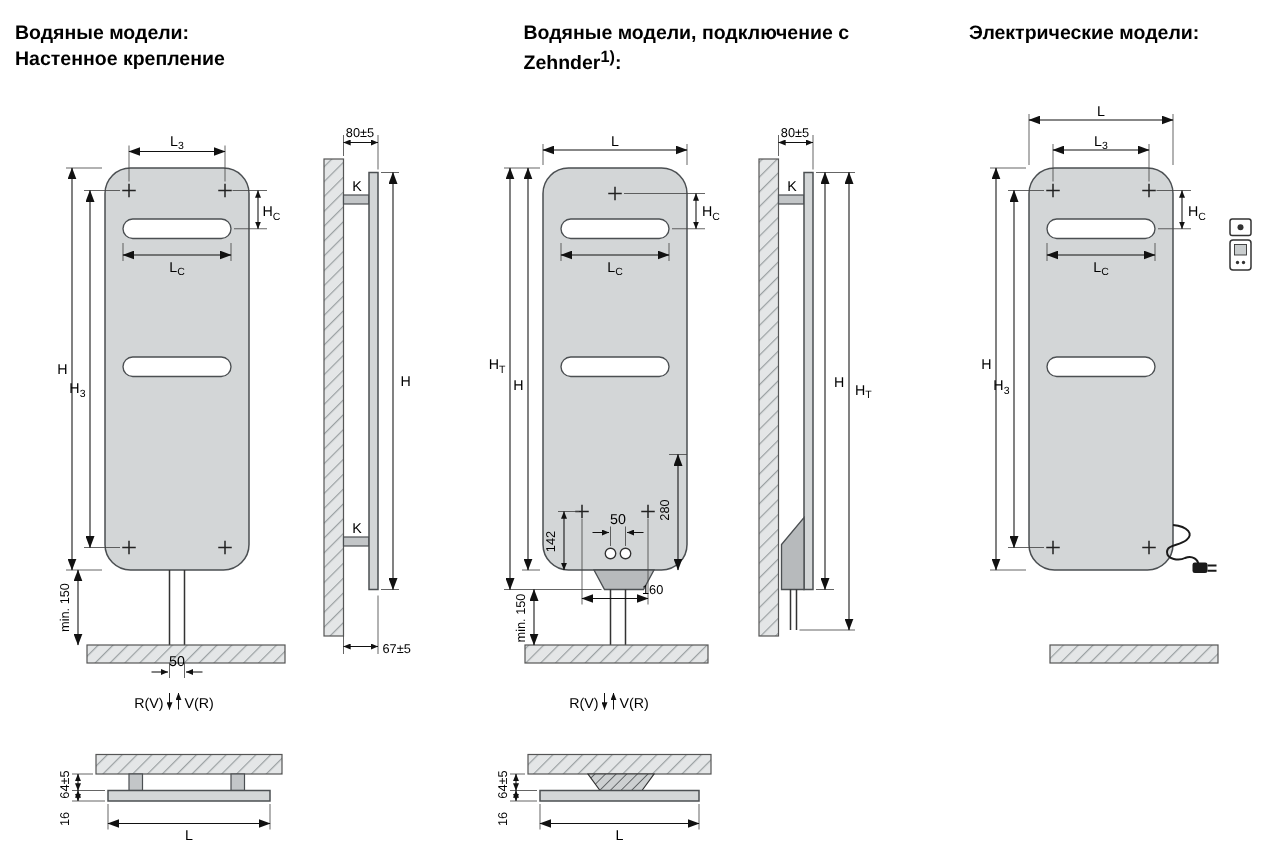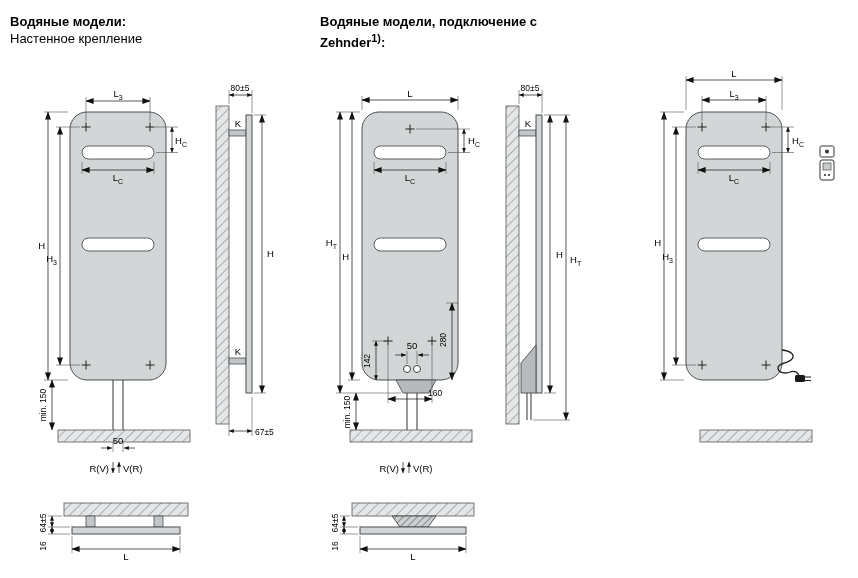--- a/index.html
+++ b/index.html
@@ -1,19 +1,19 @@
 <!DOCTYPE html>
 <html><head>
 <meta charset="utf-8">
 <style>
   html,body{margin:0;padding:0;background:#fff;}
   #page{position:relative;width:858px;height:578px;background:#fff;overflow:hidden;
         font-family:"Liberation Sans",sans-serif;}
   .title{position:absolute;font-weight:bold;font-size:13px;color:#000;line-height:1.3;}
-  .title .subtitle{font-weight:normal;}
+  .title .subtitle{font-weight:bold;}
   svg{position:absolute;left:0;top:0;}
   svg text{font-family:"Liberation Sans",sans-serif;font-size:9.5px;fill:#000;}
   text.small{font-size:8.5px;}
   tspan.sub{font-size:7px;}
   .mid{text-anchor:middle;}
   .end{text-anchor:end;}
   .panel{fill:#d3d6d7;stroke:#4b4f52;stroke-width:1;}
   .panelD{fill:#b7babc;stroke:#4b4f52;stroke-width:0.9;}
   .slot{fill:#ffffff;stroke:#4b4f52;stroke-width:0.9;}
   .hatch{fill:url(#hatch);stroke:#555;stroke-width:0.8;}
@@ -29,25 +29,26 @@
 </head>
 <body>
 
 <div id="page">
 
   <div class="title" style="left:10px;top:14px">
     <div>Водяные модели:</div>
     <div class="subtitle">Настенное крепление</div>
   </div>
 
-  <div class="title" style="left:320px;top:14px;width:280px">
+  <div class="title" style="left:349px;top:14px;width:280px">
     <div>Водяные модели, подключение с</div>
     <div><span>Zehnder</span><sup>1)</sup><span>:</span></div>
   </div>
 
+  <div class="title" style="left:646px;top:14px">Электрические модели:</div>
 
   <svg width="858" height="578" viewBox="0 0 858 578">
     <defs>
       <pattern id="hatch" width="7" height="7" patternUnits="userSpaceOnUse" patternTransform="rotate(45)">
         <rect width="7" height="7" fill="#e4e6e7"></rect>
         <line x1="0" y1="0" x2="0" y2="7" stroke="#9aa0a2" stroke-width="1.6"></line>
       </pattern>
       <pattern id="hatchD" width="5" height="5" patternUnits="userSpaceOnUse" patternTransform="rotate(45)">
         <rect width="5" height="5" fill="#cdd0d1"></rect>
         <line x1="0" y1="0" x2="0" y2="5" stroke="#5a5e60" stroke-width="1.2"></line>

